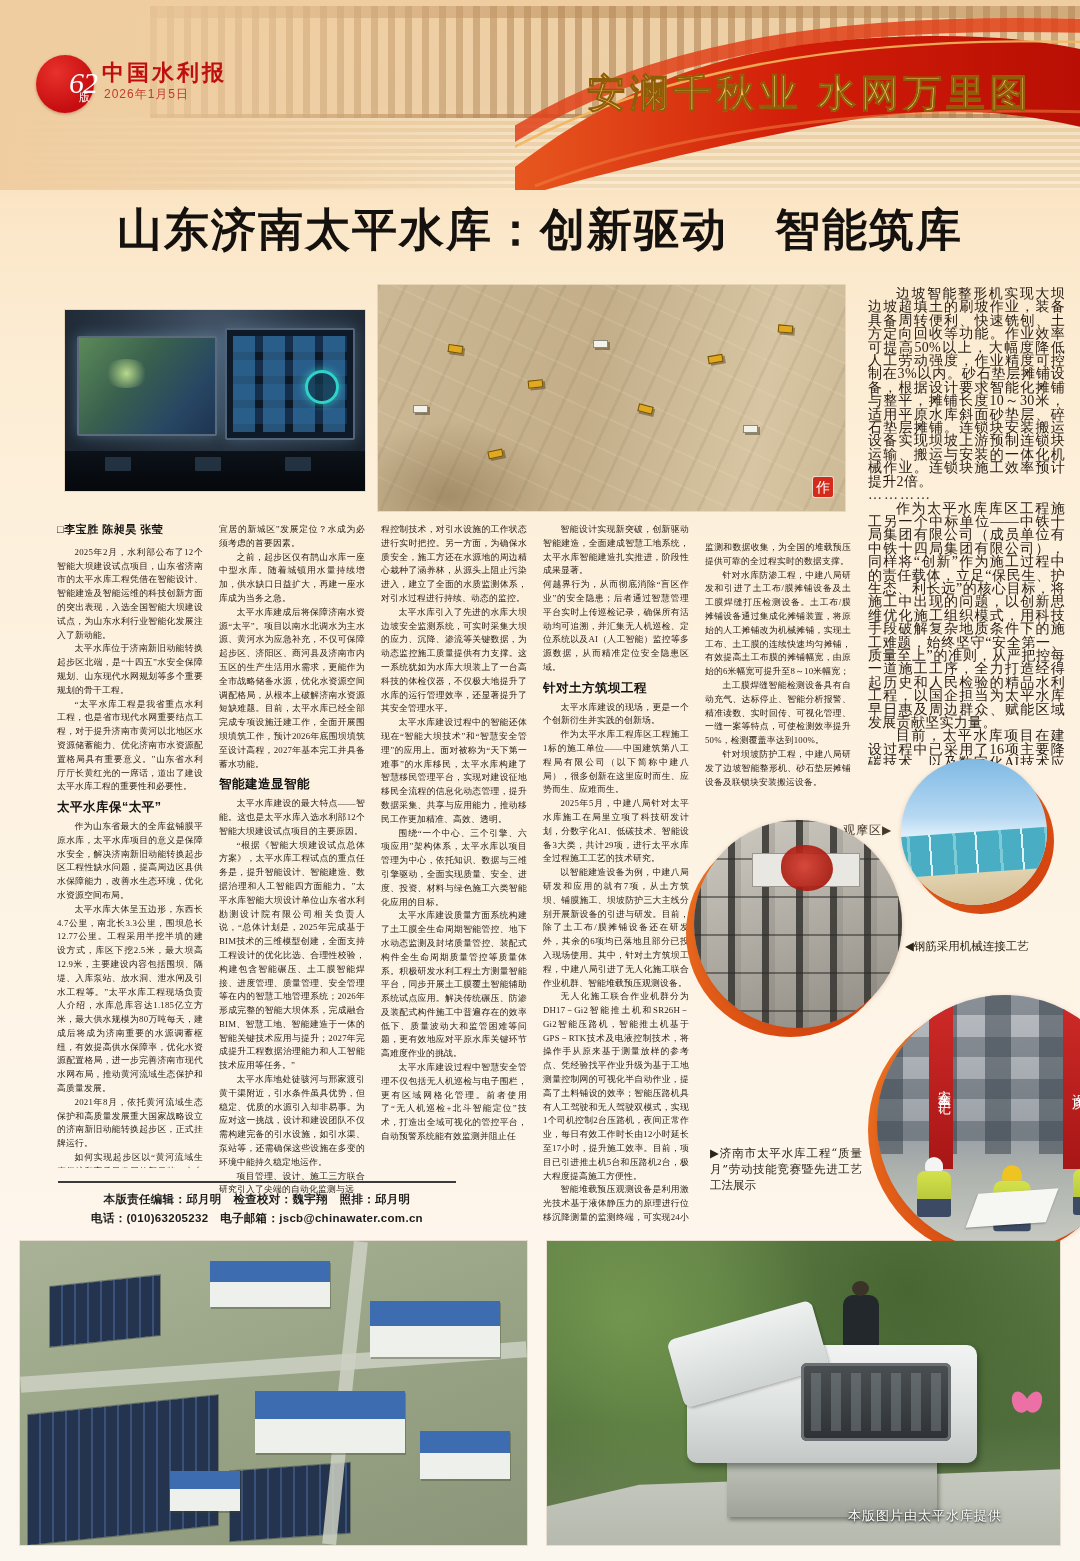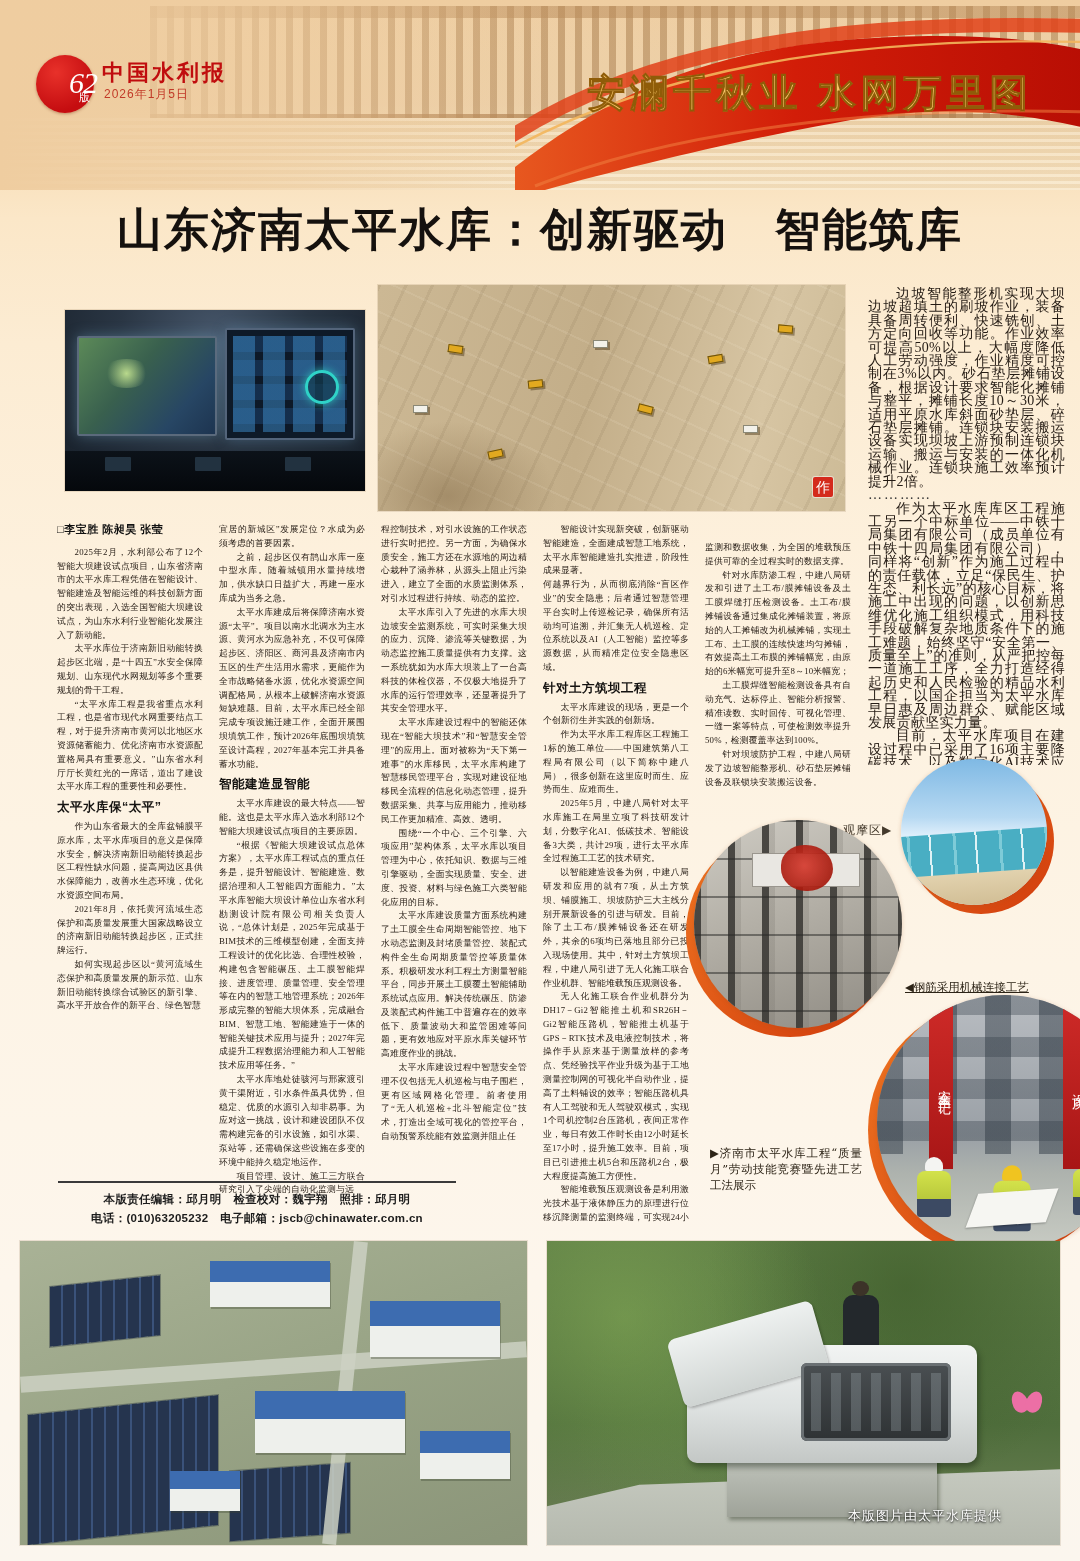--- a/index.html
+++ b/index.html
@@ -131,21 +131,21 @@
     background:linear-gradient(180deg,#d3e24b 0%,#b9c93c 60%,#3c4a63 60%); }
   .worker::before { content:""; position:absolute; left:8px; top:-14px; width:18px; height:14px;
     border-radius:9px 9px 2px 2px; background:#f4f4f2; }
   .worker.yh::before { background:#f0c420; }
   .paper-sheet { position:absolute; left:96px; bottom:26px; width:78px; height:34px; background:#f6f6f2;
     transform:skewX(-24deg) rotate(-4deg); box-shadow:0 1px 2px rgba(0,0,0,.3); }
   .view-label { position:absolute; left:843px; top:822px; width:62px; font-size:12px; color:#443a2c;
     font-family:"DejaVu Serif",serif; letter-spacing:1px; }
   .cap { position:absolute; font-size:11.5px; line-height:16px; color:#2d2417;
     font-family:"DejaVu Serif","Liberation Serif",serif; }
-  .cap-rebar { left:905px; top:979px; width:140px;text-decoration:underline; }
+  .cap-rebar { left:905px; top:938px; width:140px; }
   .cap-workers { left:710px; top:1145px; width:152px; text-align:justify; }
   
   .footer-box { position:absolute; left:58px; top:1181px; width:398px; border-top:2px solid #3a3a3a;
     padding-top:7px; font-family:"Liberation Sans","DejaVu Sans",sans-serif; font-weight:bold;
     font-size:11.5px; color:#1c1c1c; text-align:center; line-height:19px; letter-spacing:.3px; }
   
   .ph-solar { left:20px; top:1241px; width:507px; height:304px;
     background:linear-gradient(160deg,#a9b296 0%,#9aa587 45%,#8b9579 100%); }
   .solar-field { position:absolute; background:repeating-linear-gradient(90deg,#25344e 0 11px,#3a527a 11px 13px);
     box-shadow:0 0 0 1px rgba(40,50,60,.4); }
@@ -245,20 +245,21 @@
 </div>
 
 <div class="col" id="col0">
   <div class="byline">□李宝胜 陈昶昊 张莹</div>
   <div>
       <p class="para">2025年2月，水利部公布了12个智能大坝建设试点项目，山东省济南市的太平水库工程凭借在智能设计、智能建造及智能运维的科技创新方面的突出表现，入选全国智能大坝建设试点，为山东水利行业智能化发展注入了新动能。</p>
       <p class="para">太平水库位于济南新旧动能转换起步区北端，是“十四五”水安全保障规划、山东现代水网规划等多个重要规划的骨干工程。</p>
       <p class="para">“太平水库工程是我省重点水利工程，也是省市现代水网重要结点工程，对于提升济南市黄河以北地区水资源储蓄能力、优化济南市水资源配置格局具有重要意义。”山东省水利厅厅长黄红光的一席话，道出了建设太平水库工程的重要性和必要性。</p>
       <h3 class="subhead">太平水库保“太平”</h3>
       <p class="para">作为山东省最大的全库盆铺膜平原水库，太平水库项目的意义是保障水安全，解决济南新旧动能转换起步区工程性缺水问题，提高周边区县供水保障能力，改善水生态环境，优化水资源空间布局。</p>
+      <p class="para">太平水库大体呈五边形，东西长4.7公里，南北长3.3公里，围坝总长12.77公里。工程采用半挖半填的建设方式，库区下挖2.5米，最大坝高12.9米，主要建设内容包括围坝、隔堤、入库泵站、放水洞、泄水闸及引水工程等。”太平水库工程现场负责人介绍，水库总库容达1.185亿立方米，最大供水规模为80万吨每天，建成后将成为济南重要的水源调蓄枢纽，有效提高供水保障率，优化水资源配置格局，进一步完善济南市现代水网布局，推动黄河流域生态保护和高质量发展。</p>
       <p class="para">2021年8月，依托黄河流域生态保护和高质量发展重大国家战略设立的济南新旧动能转换起步区，正式挂牌运行。</p>
       <p class="para">如何实现起步区以“黄河流域生态保护和高质量发展的新示范、山东新旧动能转换综合试验区的新引擎、高水平开放合作的新平台、绿色智慧</p>
     </div>
 </div>
 <div class="col" id="col1">
     <div>
       <p class="para cont">宜居的新城区”发展定位？水成为必须考虑的首要因素。</p>
       <p class="para">之前，起步区仅有鹊山水库一座中型水库。随着城镇用水量持续增加，供水缺口日益扩大，再建一座水库成为当务之急。</p>
       <p class="para">太平水库建成后将保障济南水资源“太平”。项目以南水北调水为主水源、黄河水为应急补充，不仅可保障起步区、济阳区、商河县及济南市内五区的生产生活用水需求，更能作为全市战略储备水源，优化水资源空间调配格局，从根本上破解济南水资源短缺难题。目前，太平水库已经全部完成专项设施迁建工作，全面开展围坝填筑工作，预计2026年底围坝填筑至设计高程，2027年基本完工并具备蓄水功能。</p>
       <h3 class="subhead">智能建造显智能</h3>

